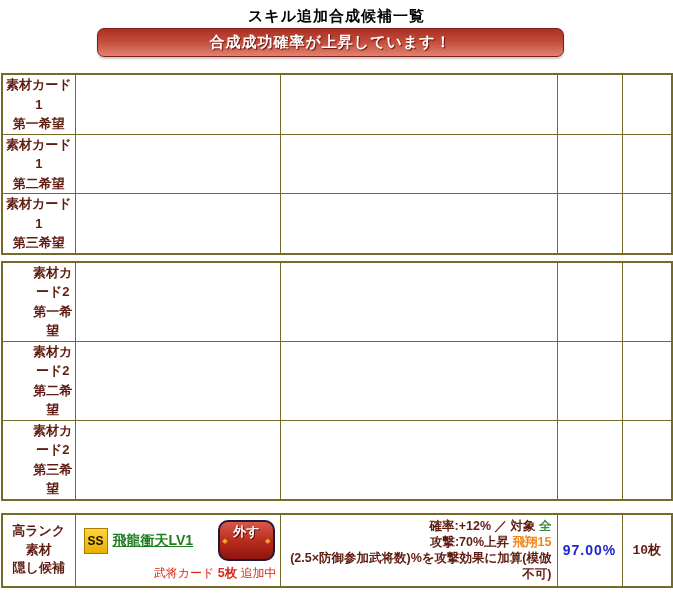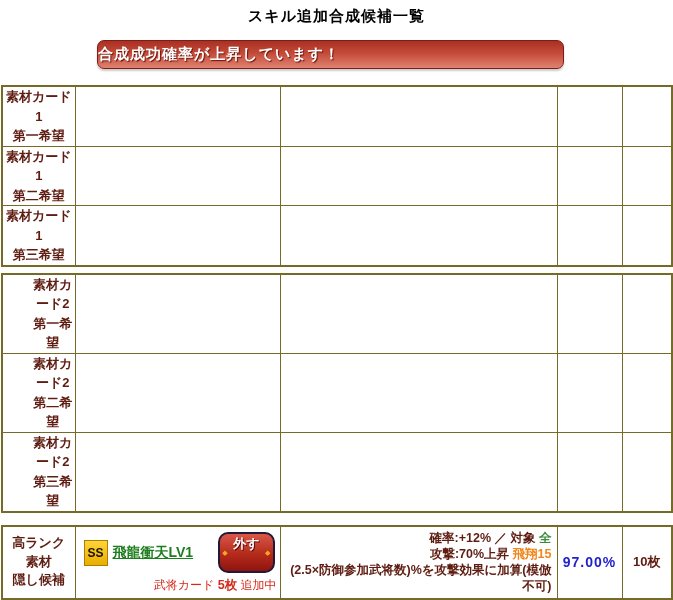--- a/index.html
+++ b/index.html
@@ -12,25 +12,25 @@
   body{
     width:673px; height:600px; overflow:hidden;
     font-family:"Liberation Sans","DejaVu Sans",sans-serif;
     color:var(--text_maroon);
   }
   .page-title{
     text-align:center; font-size:15px; font-weight:bold; color:#000;
     padding-top:7px; letter-spacing:1px;
   }
   .banner{
-    width:467px; height:29px; margin:14px 0 0 97px;
+    width:467px; height:29px; margin:2px 0 0 97px;
     border:1px solid #7e1d15; border-radius:7px;
     background:linear-gradient(180deg,#a93023 0%,#c44a38 45%,#df8371 100%);
     box-shadow:0 2px 2px #cccccc;
-    display:flex; align-items:center; 
+    display:flex; align-items:center; justify-content:center;
   }
   .banner-text{
     color:#ffffff; font-weight:bold; font-size:15px; letter-spacing:1px;
     text-shadow:1px 1px 1px #6e1008;
   }
   table{
     border-collapse:collapse; table-layout:fixed; width:670px;
     margin-left:1px; border:2px solid var(--border);
   }
   #table-material1{margin-top:16px;}
@@ -48,21 +48,21 @@
   }
   .pre{white-space:pre-line;}
   .mat-row td{height:57px; font-weight:bold; line-height:1.5;}
   #table-material2 .mat-row td{height:55px;padding-left:28px;}
   .mat-table tr + tr td{border-top:1px dotted var(--border);}
   .cand-row td{height:66px;}
   .fail-row td{height:45px; font-weight:bold;}
   .order-cell{font-weight:bold; line-height:1.45;}
   .rate-blue{font-weight:bold; font-size:14px; color:var(--rate_blue); letter-spacing:1px;}
   .rate-red{font-weight:bold; font-size:14px; color:var(--rate_red); letter-spacing:1px;}
-  .tenka-cell{font-weight:bold; font-size:13px;}
+  .tenka-cell{font-weight:bold; font-size:13px;font-family:Liberation Mono, monospace;}
   .effect-cell{
     text-align:right; padding:3px 5px; font-size:12.5px; font-weight:bold;
     line-height:1.3;
   }
   .target-green{color:var(--target_green);}
   .skill-orange{color:var(--skill_orange);}
   .cand-cell{padding:2px 3px; vertical-align:middle;}
   .cand-top{display:flex; align-items:center; padding:2px 2px 0 5px;}
   .ss-badge{
     display:inline-block; background:linear-gradient(#ffd43a,#e8ae00);

